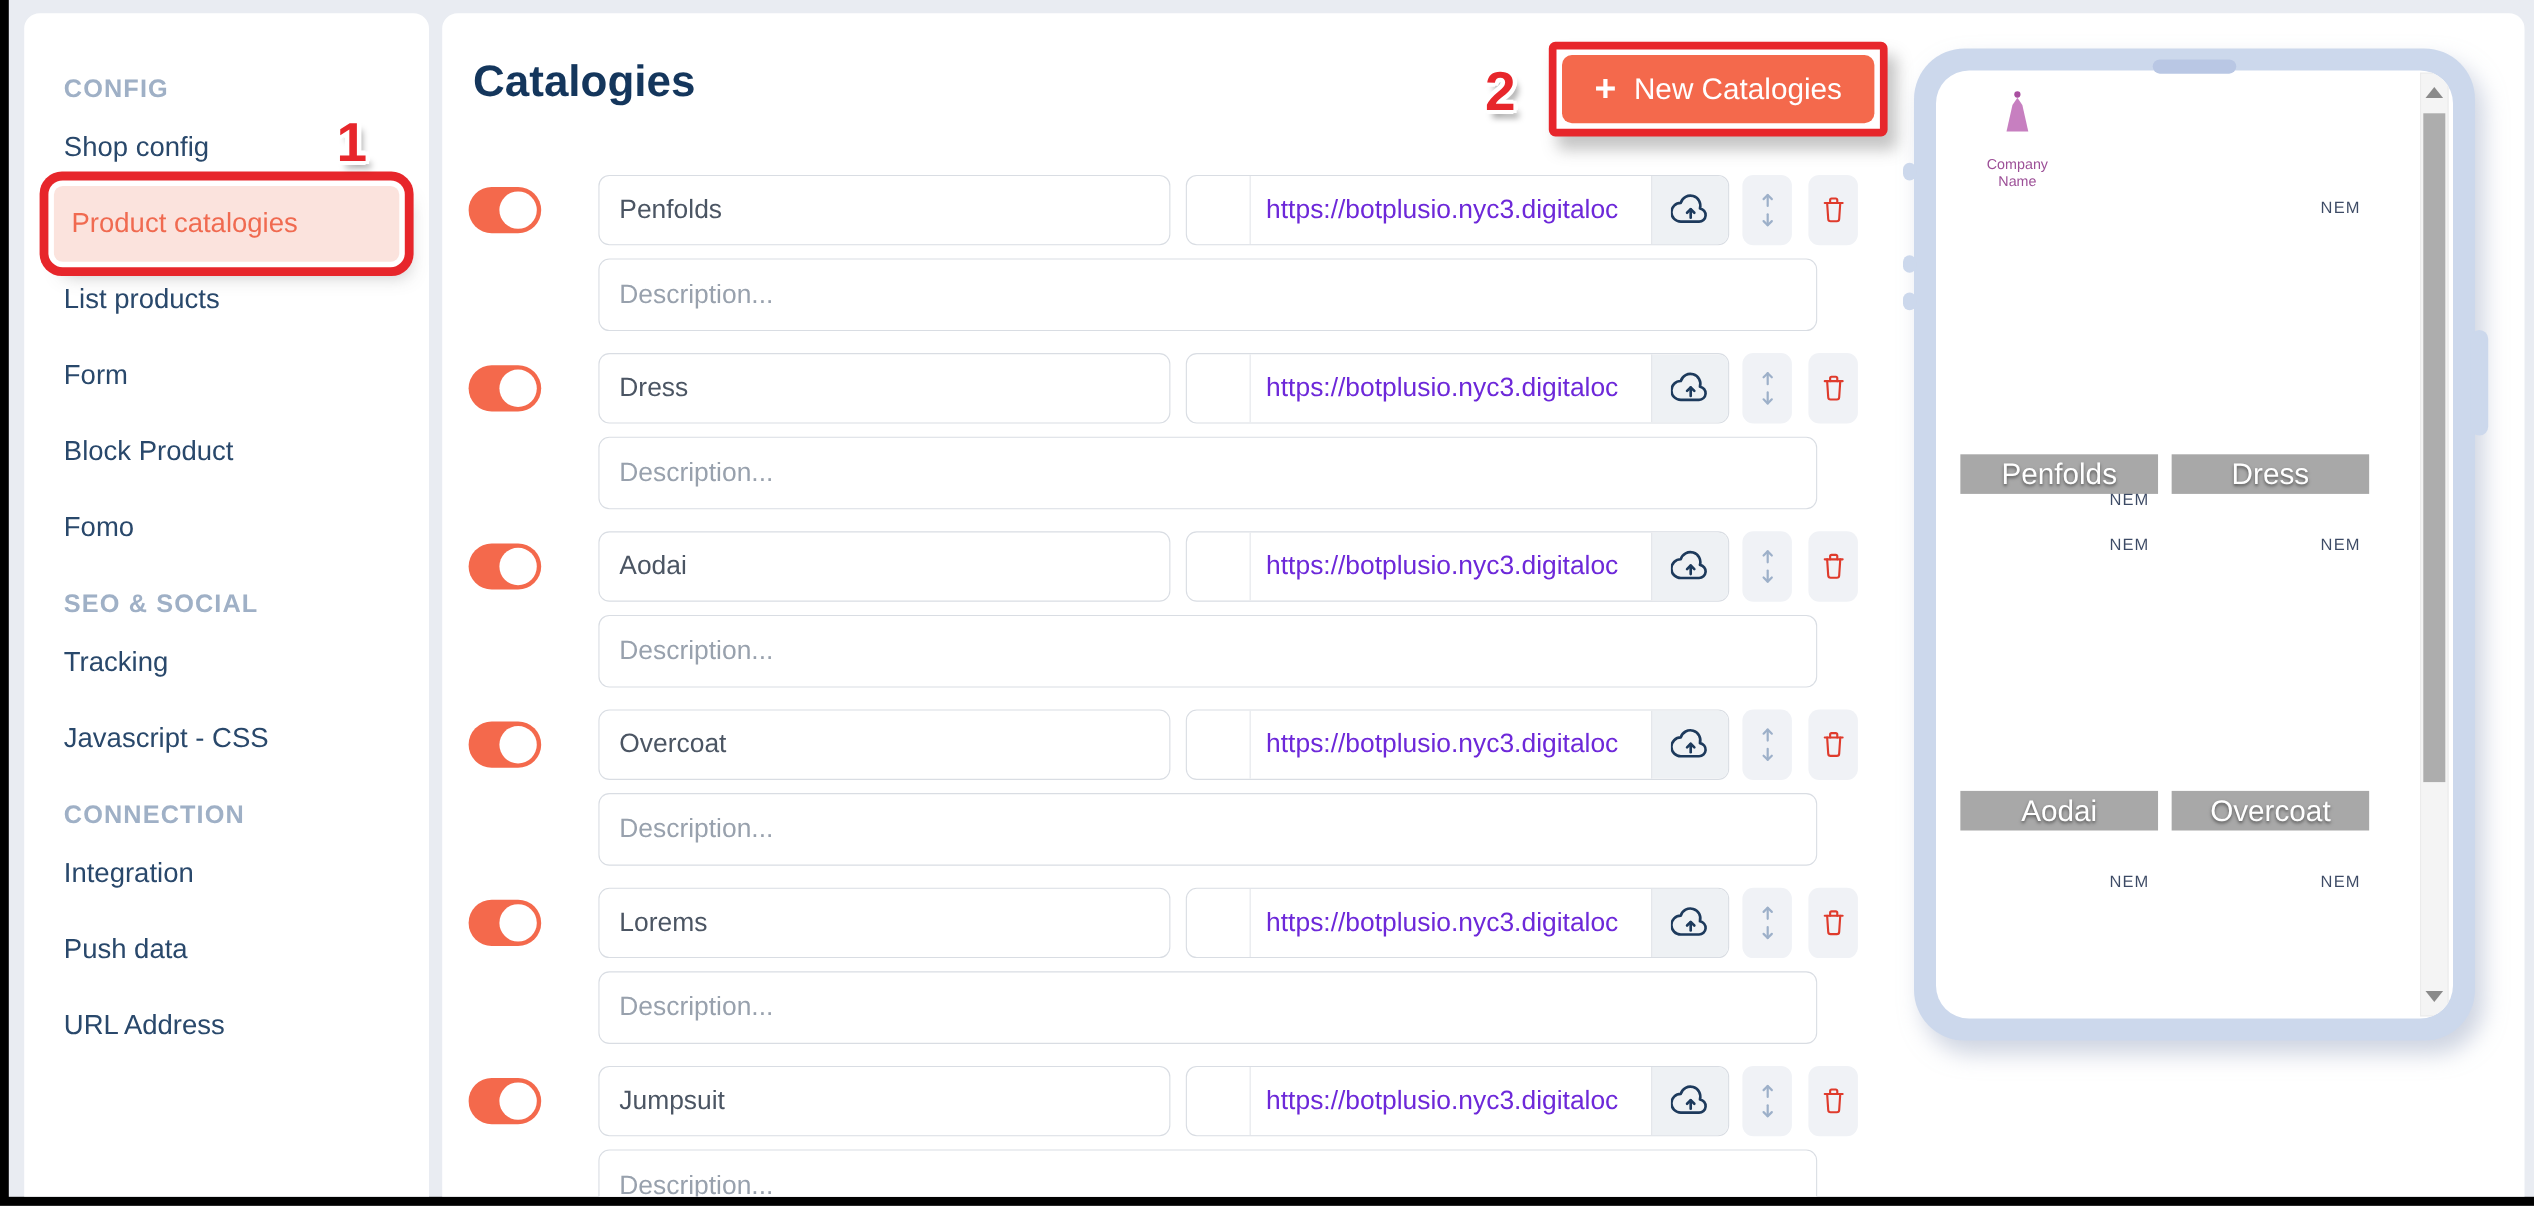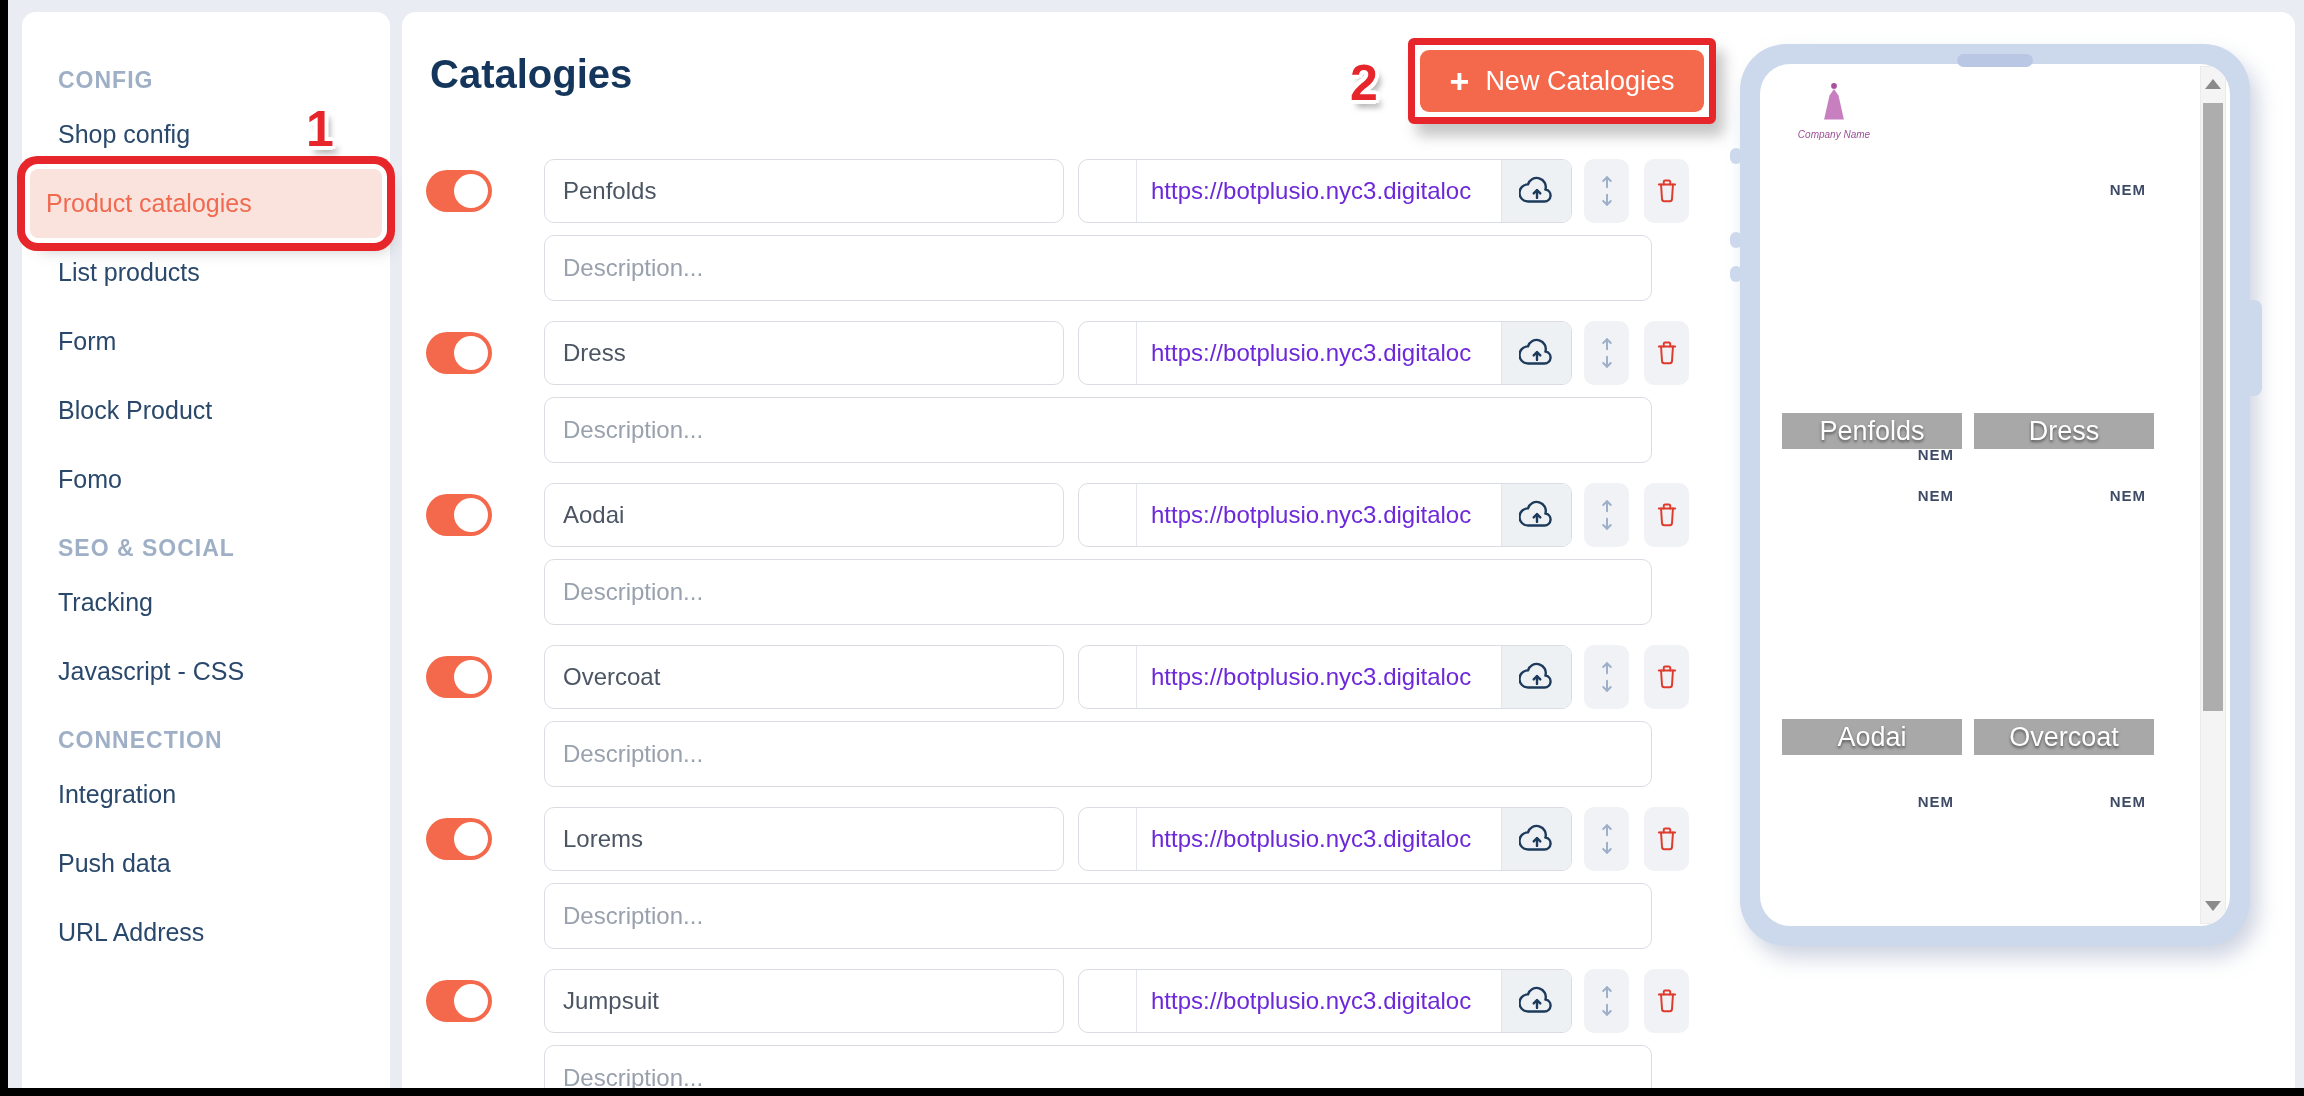--- a/index.html
+++ b/index.html
@@ -5,21 +5,21 @@
   * { margin:0; padding:0; box-sizing:border-box; font-family:"Liberation Sans", sans-serif; }
   html,body { width:2304px; height:1096px; overflow:hidden; background:#000; }
   .page { position:absolute; left:8px; top:0; right:0; bottom:8px; background:#e9ecf2; overflow:hidden; }
 
   
   .sidebar { position:absolute; left:14px; top:12px; width:368px; bottom:0; background:#fff;
              border-radius:14px 14px 0 0; padding-top:34px; }
   .side-header { height:40px; line-height:40px; margin-top:14px; padding:0 36px; font-size:23px;
                  letter-spacing:1px; color:#9fb0c6; font-weight:bold; }
   .side-item { height:69px; line-height:69px; padding:0 36px; font-size:25px; color:#29486b; cursor:pointer; }
-  .side-item.active { margin:0 8px; padding:0 16px; border-radius:8px; background:#fbe3dd; color:#f06a50;
+  .side-item.active { margin:0 27px; padding:0 16px; border-radius:8px; background:#fbe3dd; color:#f06a50;
                       box-shadow: 0 0 0 5px #ffffff, 0 0 0 13px #e7262b, 8px 12px 16px rgba(90,90,90,.35); }
   .annot { position:absolute; font-size:50px; font-weight:800; color:#e7262b;
            text-shadow:-3px -3px 0 #fff, 3px -3px 0 #fff, -3px 3px 0 #fff, 3px 3px 0 #fff,
                         0 -4px 0 #fff, 0 4px 0 #fff, -4px 0 0 #fff, 4px 0 0 #fff, 5px 7px 6px rgba(0,0,0,.35); }
   .annot-1 { left:284px; top:88px; }
 
   
   .main { position:absolute; left:394px; top:12px; width:1893px; bottom:0; background:#fff;
           border-radius:14px 14px 0 0; overflow:hidden; }
   .page-title { position:absolute; left:28px; top:40px; font-size:40px; font-weight:bold; color:#14365c; }
@@ -56,29 +56,29 @@
 
   
   .phone { position:absolute; right:45px; top:32px; width:510px; height:902px; background:#ccd8ec;
            border-radius:46px; box-shadow:8px 12px 20px rgba(160,172,198,.5); }
   .phone .side-r { position:absolute; right:-12px; top:256px; width:16px; height:96px; background:#ccd8ec; border-radius:8px; }
   .phone .bump { position:absolute; left:-10px; width:12px; height:16px; background:#ccd8ec; border-radius:6px; }
   .notch { position:absolute; top:10px; left:50%; transform:translateX(-50%); width:76px; height:13px;
            background:#b9c7e4; border-radius:7px; z-index:3; }
   .screen { position:absolute; inset:20px; background:#fff; border-radius:30px; overflow:hidden; }
   .p-logo { position:absolute; left:34px; top:18px; width:80px; text-align:center; }
-  .p-logo .logo-text { display:block; font-size:10px; color:#9c4f97; font-style:italic; margin-top:1px; }
+  .p-logo .logo-text { display:block; font-size:13px; color:#9c4f97; margin-top:13px; }
   .p-title { position:absolute; left:0; top:22px; width:440px; text-align:center; font-size:44px; color:#161616;
              letter-spacing:2px; font-weight:500; }
   .p-grid { position:absolute; left:22px; top:111px; width:372px; display:grid;
             grid-template-columns:180px 180px; gap:14px 12px; }
   .tile { position:relative; width:180px; height:292px; border-radius:14px; overflow:hidden; cursor:pointer; }
   .tile .band { position:absolute; left:0; right:0; bottom:18px; height:36px; background:rgba(96,96,96,.55);
                 color:#fff; font-size:27px; text-align:center; line-height:36px; text-shadow:0 2px 3px rgba(0,0,0,.5); }
-  .tile .wm { position:absolute; font-size:15px; font-weight:bold; letter-spacing:1px; color:#1b2b4a; opacity:.85; }
+  .tile .wm { position:absolute; font-size:15px; font-weight:normal; letter-spacing:1px; color:#1b2b4a; opacity:.85; }
   .tile .wm.top { top:6px; right:8px; }
   .tile .wm.bottom { bottom:4px; right:8px; }
   
   .sb-track { position:absolute; right:4px; top:2px; bottom:2px; width:26px; background:#f4f4f4;
               border:1px solid #ebebeb; z-index:2; }
   .sb-thumb { position:absolute; left:2px; right:2px; top:36px; height:608px; background:#adadad; cursor:pointer; }
   .sb-arrow { position:absolute; left:50%; transform:translateX(-50%); width:0; height:0;
               border-left:8px solid transparent; border-right:8px solid transparent; cursor:pointer; }
   .sb-up { top:12px; border-bottom:10px solid #8a8a8a; }
   .sb-down { bottom:12px; border-top:10px solid #8a8a8a; }

